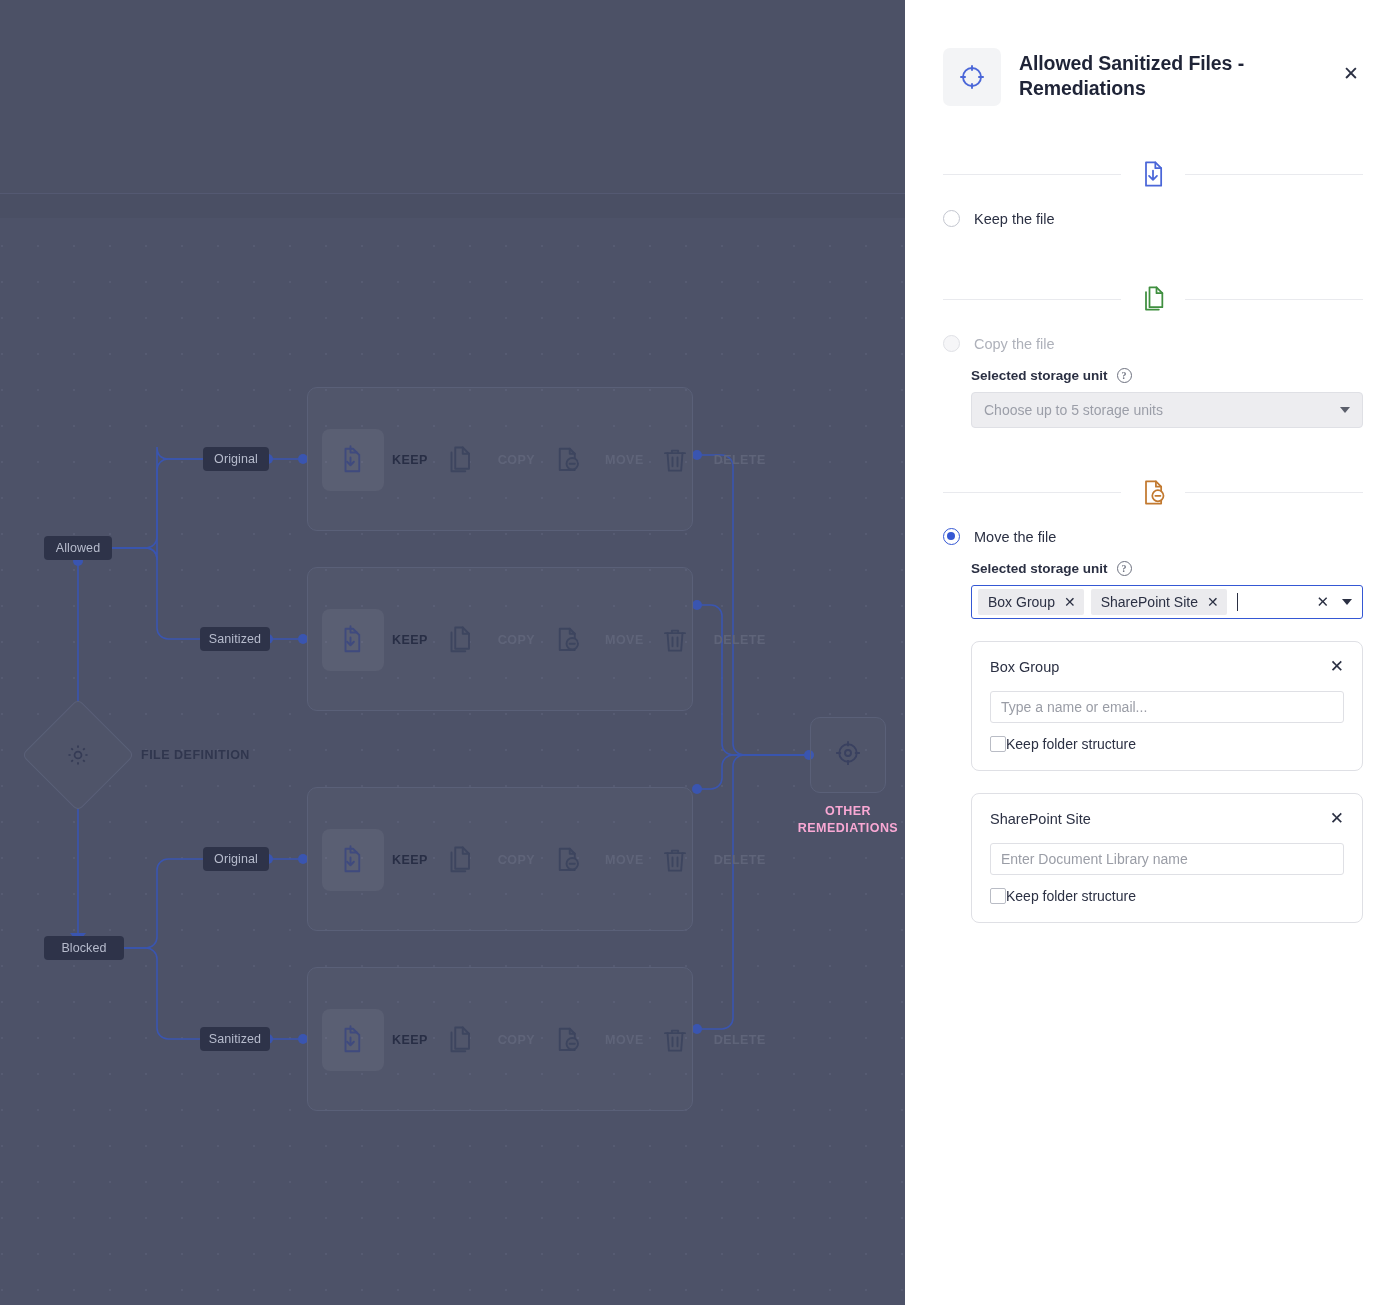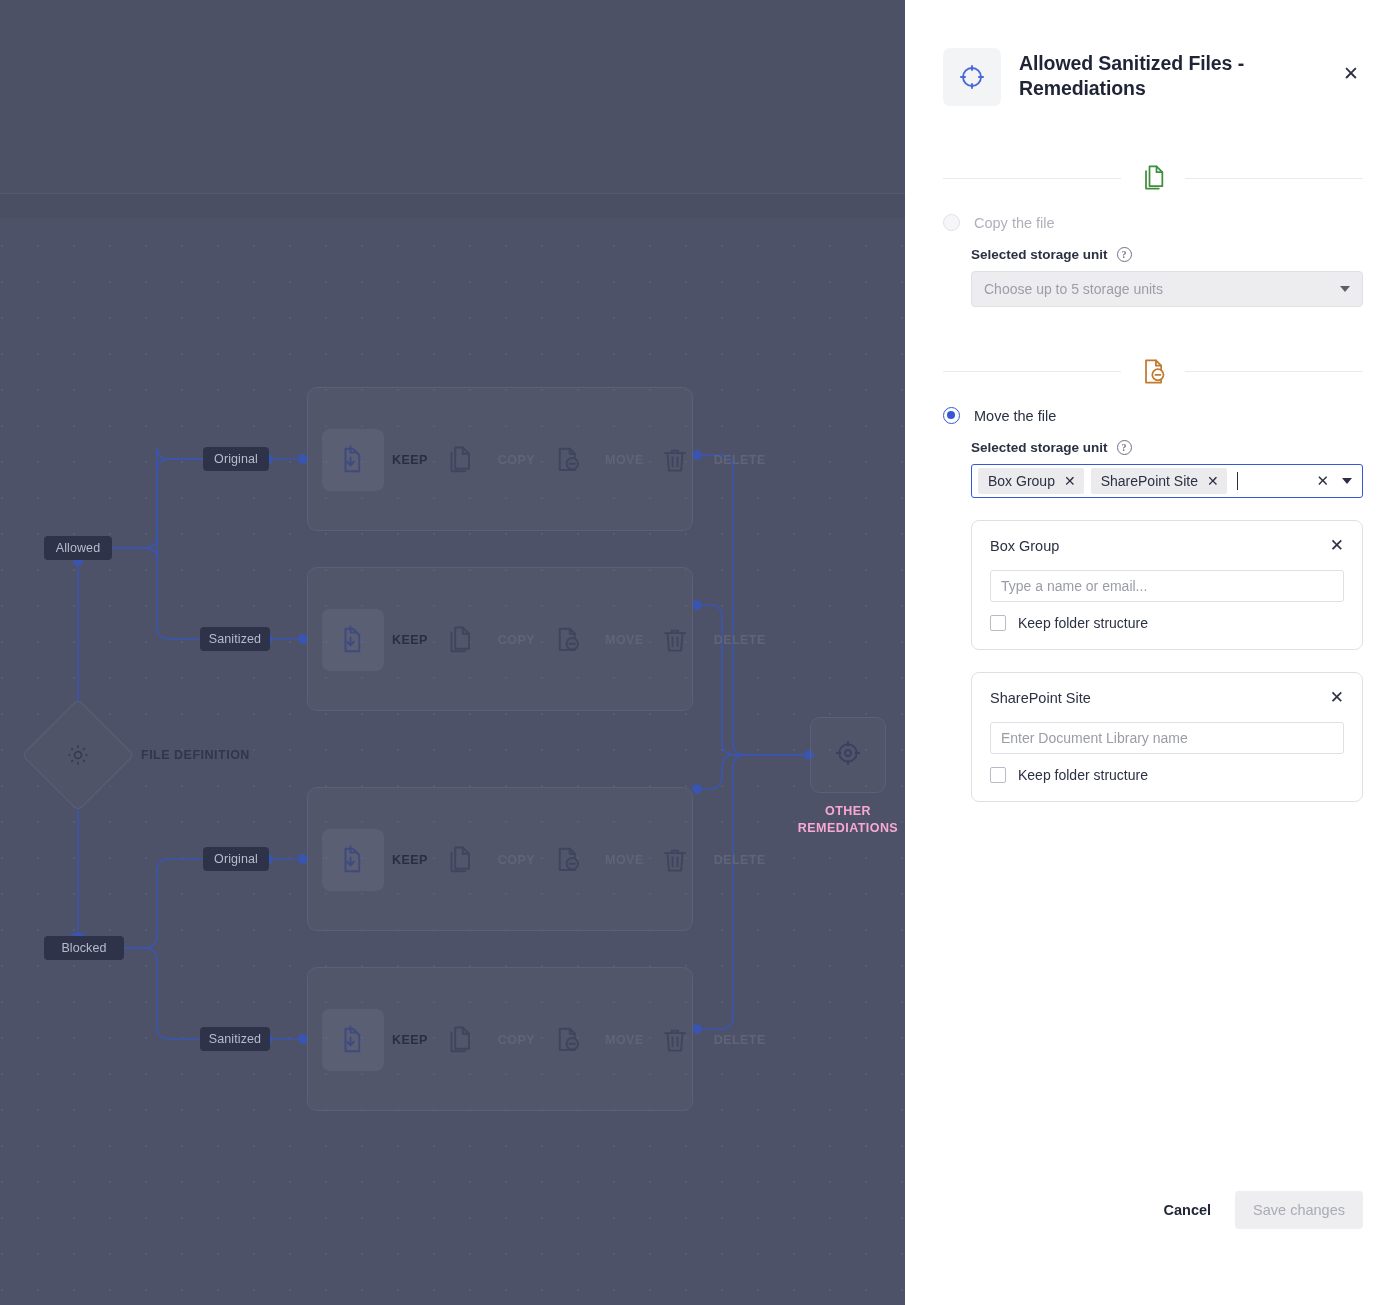--- a/index.html
+++ b/index.html
@@ -188,21 +188,21 @@
   .unit-title { font-size:14.5px; color:#2b3043; }
   .unit-x { font-size:17px; color:#2b3043; cursor:pointer; line-height:1; }
   .unit-input {
     margin-top:16px; width:100%; height:32px;
     border:1px solid #dfe0e5; border-radius:3px;
     padding:0 10px; font-size:14px; color:#2b3043;
     font-family:"Liberation Sans", sans-serif;
     background:#fff;
   }
   .unit-input::placeholder { color:#9a9da6; }
-  .check-row { display:flex; align-items:center; gap:12px; margin-top:13px; }
+  .check-row { display:flex; align-items:center; margin-top:13px; }
   .checkbox {
     width:16px; height:16px; border:1.3px solid #b9bcc5; border-radius:2px; background:#fff; flex:0 0 16px;
   }
   .check-label { font-size:14px; color:#2b3043; }
 
   #footer {
     position:absolute; right:36px; bottom:76px;
     display:flex; align-items:center; gap:18px;
   }
   #cancel-btn {
@@ -495,20 +495,37 @@
         <svg width="30" height="30" viewBox="0 0 24 24" fill="none" stroke="#4a66d8" stroke-width="1.5">
           <circle cx="12" cy="12" r="7.2"></circle>
           <path d="M12 2.6v4.4M12 17v4.4M2.6 12h4.4M17 12h4.4"></path>
         </svg>
       </div>
       <div id="drawer-title">Allowed Sanitized Files - Remediations</div>
     </div>
     <button id="close-btn">✕</button>
   </div>
 
+  <div class="section" style="margin-top:46px;">
+    <div class="divider-row">
+      <div class="divider-line"></div>
+      <div class="divider-icon">
+        <svg width="28" height="30" viewBox="0 0 24 24" fill="none" stroke="#4a66d8" stroke-width="1.5" stroke-linecap="round" stroke-linejoin="round">
+            <path d="M6 2h8l5 5v15H6z"></path>
+            <path d="M14 2v5h5"></path>
+            <path d="M12 9v8M8.6 13.6L12 17l3.4-3.4"></path>
+          </svg>
+      </div>
+      <div class="divider-line"></div>
+    </div>
+    <div class="radio-row" style="margin-top:14px;">
+      <div class="radio"></div>
+      <div class="radio-label">Keep the file</div>
+    </div>
+  </div>
 
   <div class="section" style="margin-top:50px;">
     <div class="divider-row">
       <div class="divider-line"></div>
       <div class="divider-icon">
         <svg width="28" height="30" viewBox="0 0 24 24" fill="none" stroke="#3f8f3f" stroke-width="1.5" stroke-linecap="round" stroke-linejoin="round">
             <path d="M9 2h6l5 5v12H9z"></path>
             <path d="M15 2v5h5"></path>
             <path d="M6 6v15h11"></path>
           </svg>
@@ -588,17 +605,13 @@
       </div>
       <input class="unit-input" placeholder="Enter Document Library name" style="">
       <div class="check-row">
         <div class="checkbox"></div>
         <div class="check-label">Keep folder structure</div>
       </div>
     </div>
   </div>
 
 
-  <div id="footer">
-    <button id="cancel-btn">Cancel</button>
-    <button id="save-btn">Save changes</button>
-  </div>
 </div>
 
 </body></html>

